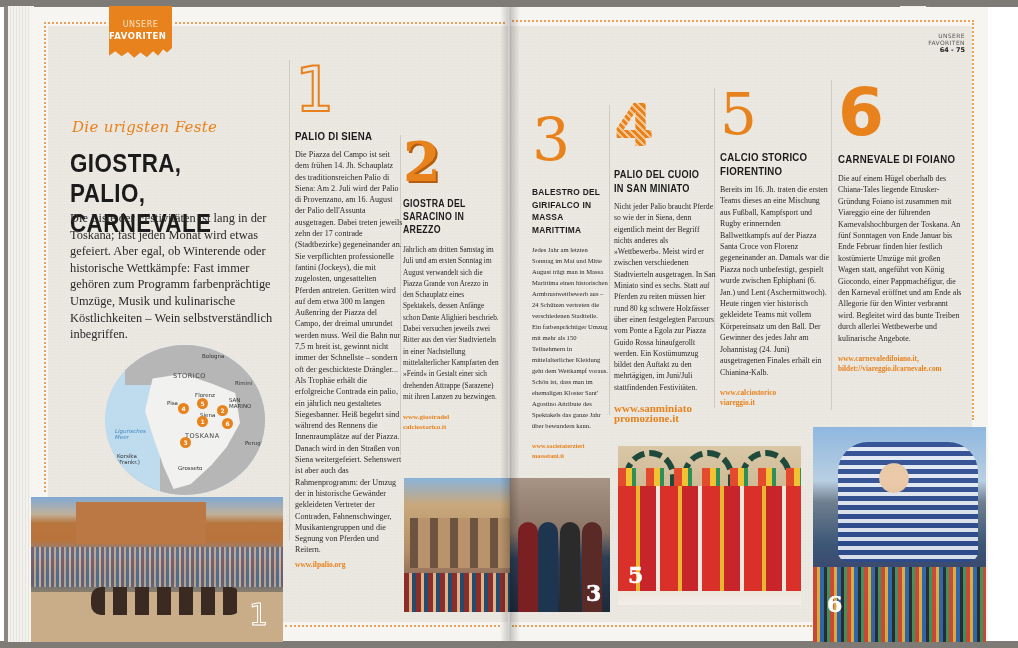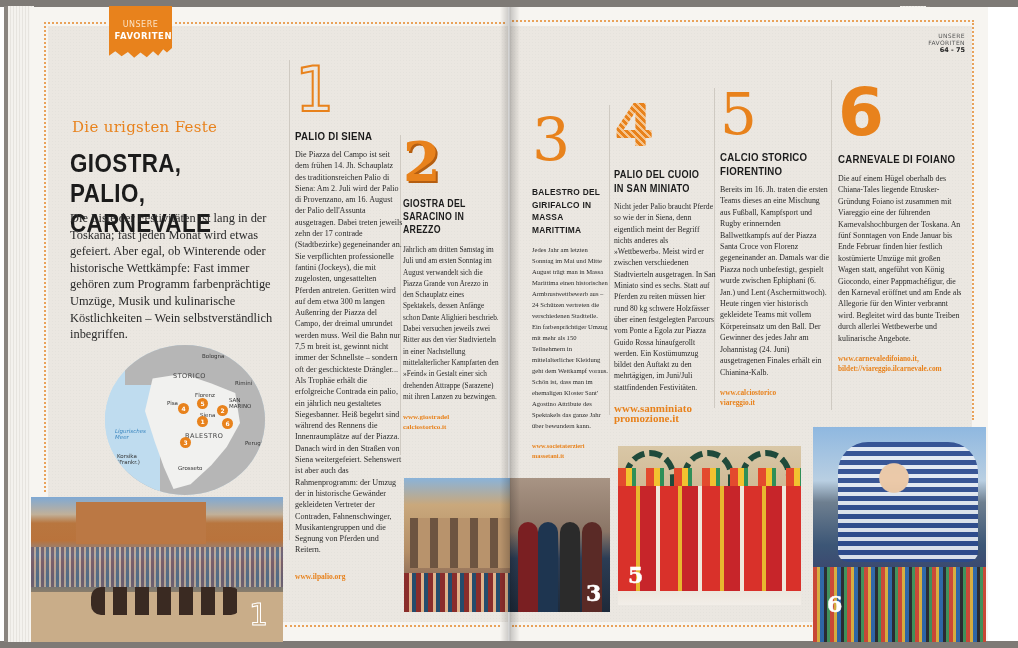--- a/index.html
+++ b/index.html
@@ -25,23 +25,23 @@
     background-size: 3px 3px; }
   .paper-left { left: 48px; top: 26px; width: 460px; height: 596px; }
   .paper-right { left: 510px; top: 26px; width: 462px; height: 596px; }
 
   .dots-top { position: absolute; height: 0; border-top: 2px dotted #e9a25a; }
   .dots-v { position: absolute; width: 0; border-left: 2px dotted #e9a25a; }
 
   .ribbon { position: absolute; left: 109px; top: 6px; width: 63px; height: 54px; background: #e8821c;
     clip-path: polygon(0 0,100% 0,100% 78%,92% 86%,86% 80%,78% 92%,70% 84%,60% 95%,50% 86%,40% 96%,30% 85%,20% 93%,10% 84%,0 92%); }
   .ribbon-line1 { position: absolute; left: 0; top: 14px; width: 63px; text-align: center; font-family: "DejaVu Sans", sans-serif; font-size: 8px; color: #fbe2c4; letter-spacing: 0.5px; }
-  .ribbon-line2 { position: absolute; left: 0; top: 25px; width: 63px; text-align: right; font-family: "DejaVu Sans", sans-serif; font-size: 8.5px; font-weight: bold; color: #fff; letter-spacing: 0.5px; }
-
-  .kicker { position: absolute; left: 72px; top: 118px; font-family: "DejaVu Serif", serif; font-size: 15px; color: #e8821c; letter-spacing: 0.3px; }
+  .ribbon-line2 { position: absolute; left: 0; top: 25px; width: 63px; text-align: left; font-family: "DejaVu Sans", sans-serif; font-size: 8.5px; font-weight: bold; color: #fff; letter-spacing: 0.5px; }
+
+  .kicker { position: absolute; left: 72px; top: 118px; font-family: "DejaVu Serif", serif; font-style: italic; font-size: 15px; color: #e8821c; letter-spacing: 0.3px; }
   .headline { position: absolute; left: 70px; top: 148px; width: 220px; font-family: "Liberation Sans", sans-serif; font-weight: bold; font-size: 26px; line-height: 30px; color: #1b1b1b; letter-spacing: 0.5px; transform: scaleX(0.86); transform-origin: left top; }
   .intro { position: absolute; left: 70px; top: 210px; width: 215px; font-family: "Liberation Serif", serif; font-size: 12.4px; line-height: 16.6px; color: #2a2a2a; }
 
   .map { position: absolute; left: 105px; top: 345px; width: 160px; height: 150px; border-radius: 50%; overflow: hidden; background: #bfdcef; }
   .map-land-grey { position: absolute; left: 20px; top: 0px; width: 150px; height: 150px; background: #b6b6b6; }
   .map-land-tuscany { position: absolute; left: 40px; top: 24px; width: 95px; height: 120px; background: #f1f1ef;
     clip-path: polygon(8% 8%, 40% 4%, 70% 12%, 95% 20%, 100% 45%, 86% 65%, 70% 80%, 48% 96%, 30% 100%, 20% 82%, 10% 60%, 0 35%); }
   .map-sea { position: absolute; left: 0; top: 40px; width: 55px; height: 110px; background: #bfdcef; }
   .map-label { position: absolute; font-family: "DejaVu Sans", sans-serif; font-size: 5.5px; color: #333; white-space: nowrap; }
   .map-label-sea { color: #3d88c0; font-style: italic; }
@@ -143,21 +143,21 @@
     <div class="map-land-grey"></div>
     <div class="map-sea"></div>
     <div class="map-land-tuscany"></div>
     <span class="map-label" style="left:97px; top:8px;">Bologna</span>
     <span class="map-label map-label-region" style="left:68px; top:27px;">STORICO</span>
     <span class="map-label" style="left:130px; top:35px;">Rimini</span>
     <span class="map-label" style="left:124px; top:52px; width:34px; white-space:normal; line-height:6px;">SAN MARINO</span>
     <span class="map-label" style="left:62px; top:55px;">Pisa</span>
     <span class="map-label" style="left:90px; top:47px;">Florenz</span>
     <span class="map-label" style="left:95px; top:67px;">Siena</span>
-    <span class="map-label map-label-region" style="left:80px; top:87px;">BALESTRO</span>
+    <span class="map-label map-label-region" style="left:80px; top:87px;">TOSKANA</span>
     <span class="map-label" style="left:140px; top:95px;">Perugia</span>
     <span class="map-label" style="left:73px; top:120px;">Grosseto</span>
     <span class="map-label map-label-sea" style="left:10px; top:83px; width:40px; white-space:normal; line-height:6px;">Ligurisches Meer</span>
     <span class="map-label" style="left:12px; top:108px; width:30px; white-space:normal; line-height:6px;">Korsika (Frankr.)</span>
     <span class="map-pin" style="left:73px; top:58px;">4</span>
     <span class="map-pin" style="left:92px; top:53px;">5</span>
     <span class="map-pin" style="left:112px; top:60px;">2</span>
     <span class="map-pin" style="left:92px; top:71px;">1</span>
     <span class="map-pin" style="left:117px; top:73px;">6</span>
     <span class="map-pin" style="left:75px; top:92px;">3</span>
@@ -166,21 +166,21 @@
   <div class="col-rule" style="left:289px; top:60px; height:480px;"></div>
   <div class="col-rule" style="left:400px; top:135px; height:320px;"></div>
   <div class="col-rule" style="left:609px; top:105px; height:310px;"></div>
   <div class="col-rule" style="left:714px; top:88px; height:320px;"></div>
   <div class="col-rule" style="left:831px; top:80px; height:330px;"></div>
 
   <div class="col" style="left:295px; top:58px; width:108px;">
     <div class="bignum" style="position:relative; font-size:62px; line-height:64px; color:transparent; -webkit-text-stroke: 2px #e8821c; font-family:'DejaVu Sans', sans-serif; font-weight:normal;">1</div>
     <div class="col-title" style="font-size:11px; margin-top:8px; width:120px;">PALIO DI SIENA</div>
     <div class="col-body" style="font-size:8.1px; line-height:11.3px; margin-top:7px;">Die Piazza del Campo ist seit dem frühen 14. Jh. Schauplatz des traditionsreichen Palio di Siena: Am 2. Juli wird der Palio di Provenzano, am 16. August der Palio dell'Assunta ausgetragen. Dabei treten jeweils zehn der 17 contrade (Stadtbezirke) gegeneinander an. Sie verpflichten professionelle fantini (Jockeys), die mit zugelosten, ungesattelten Pferden antreten. Geritten wird auf dem etwa 300 m langen Außenring der Piazza del Campo, der dreimal umrundet werden muss. Weil die Bahn nur 7,5 m breit ist, gewinnt nicht immer der Schnellste – sondern oft der geschickteste Drängler... Als Trophäe erhält die erfolgreiche Contrada ein palio, ein jährlich neu gestaltetes Siegesbanner. Heiß begehrt sind während des Rennens die Innenraumplätze auf der Piazza. Danach wird in den Straßen von Siena weitergefeiert. Sehenswert ist aber auch das Rahmenprogramm: der Umzug der in historische Gewänder gekleideten Vertreter der Contraden, Fahnenschwinger, Musikantengruppen und die Segnung von Pferden und Reitern.</div>
-    <div class="col-link" style="font-size:7.5px; margin-top:16px;">www.ilpalio.org</div>
+    <div class="col-link" style="font-size:7.5px; margin-top:4px;">www.ilpalio.org</div>
   </div>
 
   <div class="col" style="left:403px; top:133px; width:96px;">
     <div class="bignum" style="position:relative; font-size:54px; line-height:58px; text-shadow: 2px 2px 0 #b55e10;">2</div>
     <div class="col-title" style="font-size:10px; line-height:13px; margin-top:6px; width:105px;">GIOSTRA DEL SARACINO IN AREZZO</div>
     <div class="col-body" style="font-size:7.3px; line-height:11.3px; margin-top:8px; width:96px;">Jährlich am dritten Samstag im Juli und am ersten Sonntag im August verwandelt sich die Piazza Grande von Arezzo in den Schauplatz eines Spektakels, dessen Anfänge schon Dante Alighieri beschrieb. Dabei versuchen jeweils zwei Ritter aus den vier Stadtvierteln in einer Nachstellung mittelalterlicher Kampfarten den »Feind« in Gestalt einer sich drehenden Attrappe (Sarazene) mit ihren Lanzen zu bezwingen.</div>
     <div class="col-link" style="font-size:7px; line-height:10px; margin-top:10px; width:70px;">www.giostradel calciostorico.it</div>
   </div>
 
   <div class="col" style="left:532px; top:108px; width:76px;">

